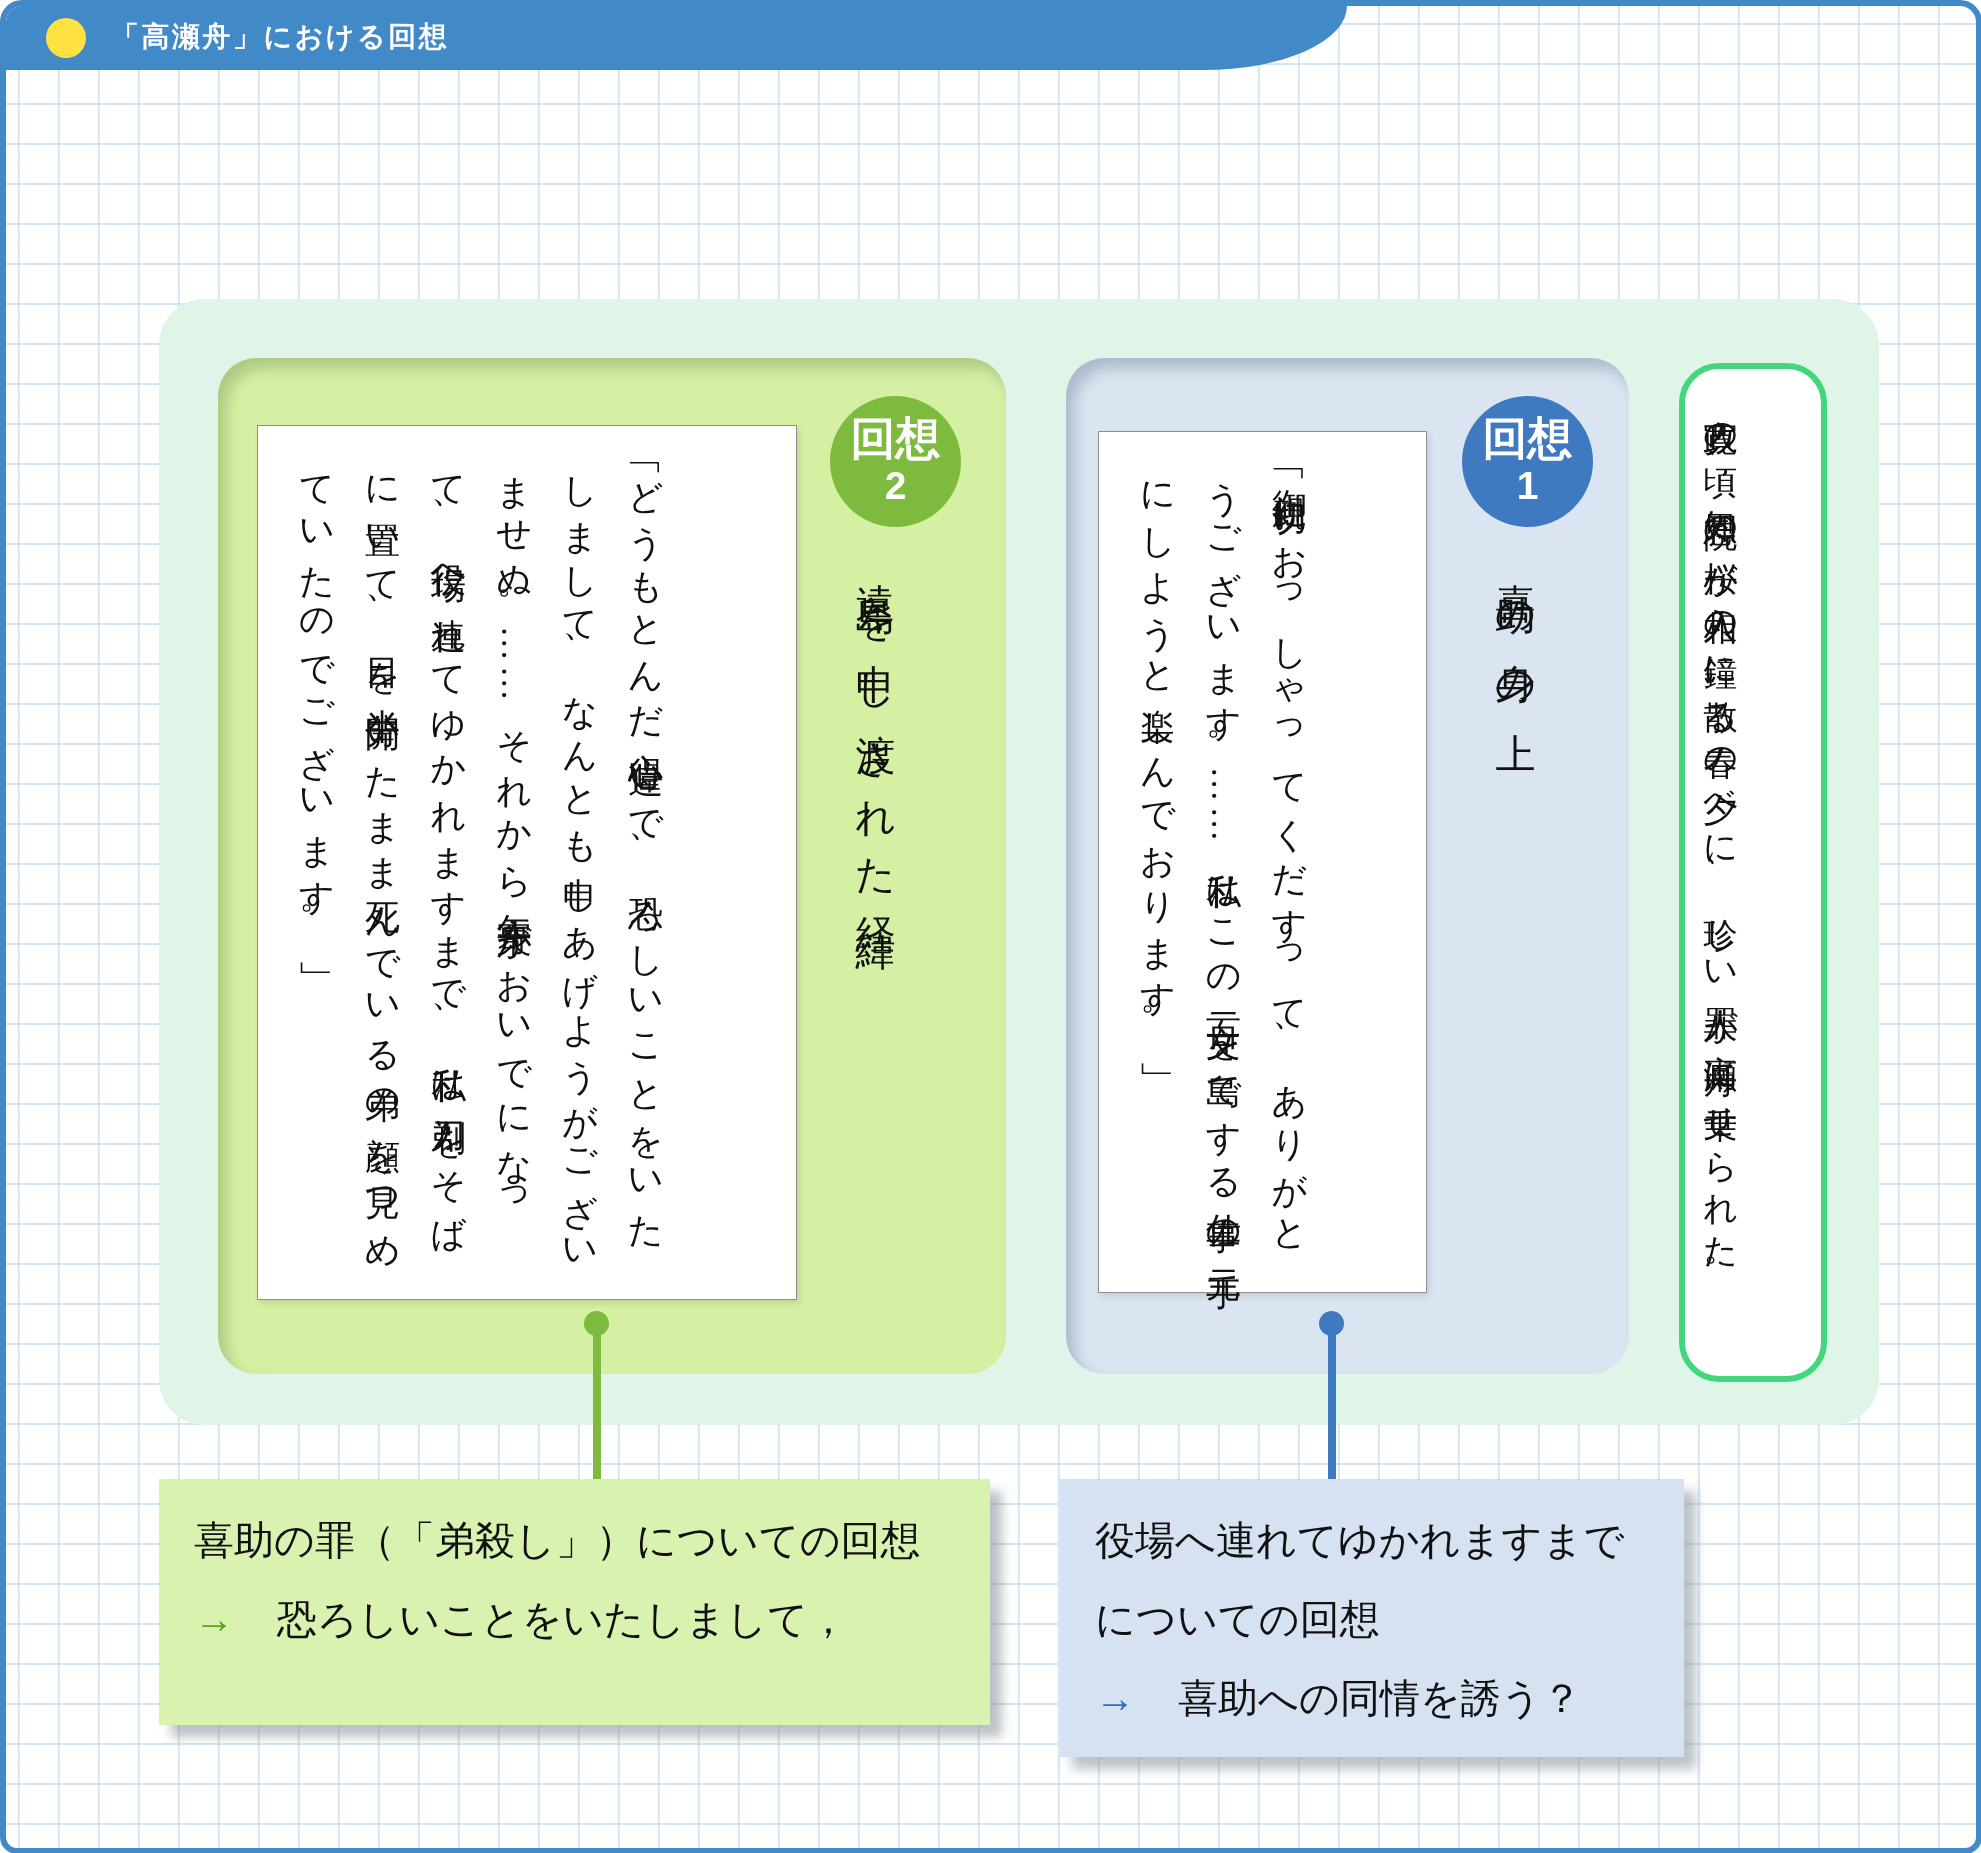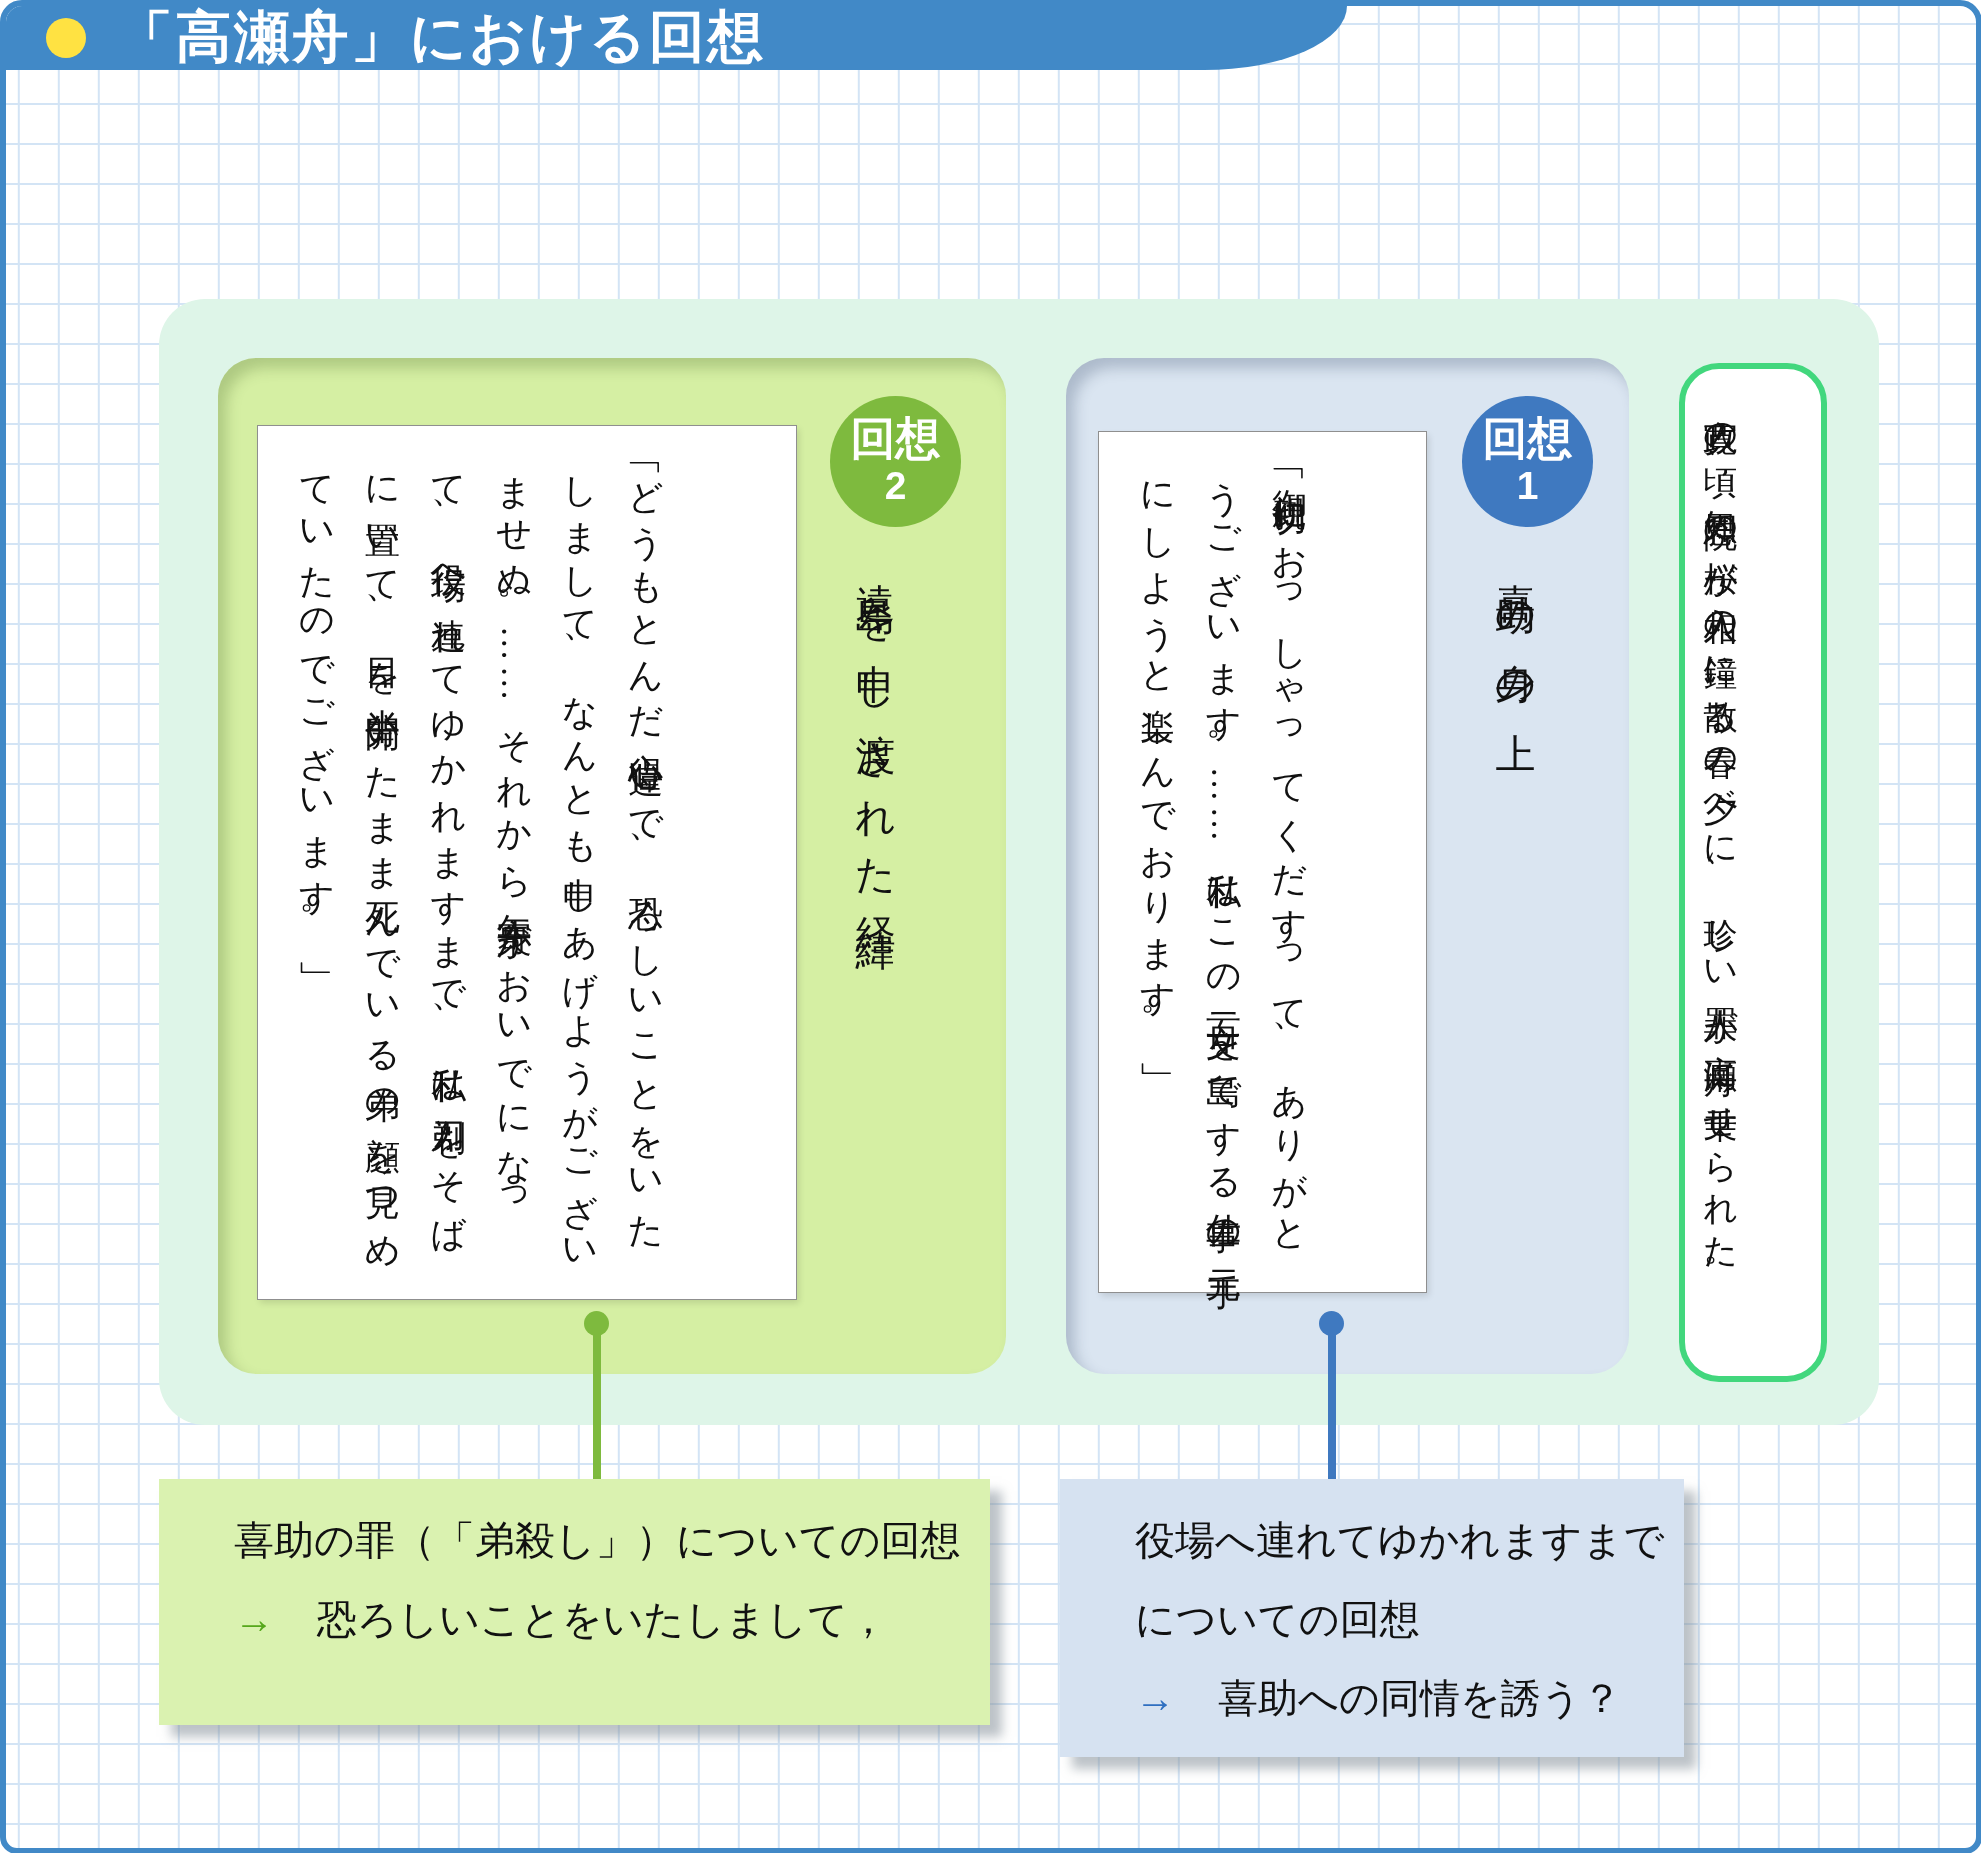--- a/index.html
+++ b/index.html
@@ -27,23 +27,23 @@
     width: 1341px; height: 64px;
     background: #4189c7;
     border-bottom-right-radius: 143px 64px;
   }
   .bullet {
     position: absolute; left: 40px; top: 11.8px;
     width: 40px; height: 40px; border-radius: 50%;
     background: #ffe242;
   }
   .header-title {
-    position: absolute; left: 111px; top: 0;
+    position: absolute; left: 105px; top: 0;
     height: 64px; line-height: 62px;
-    color: #ffffff; font-size: 56px; font-weight: bold;
+    color: #ffffff; font-size: 28px; font-weight: bold;
     letter-spacing: 2.5px; white-space: nowrap;
   }
 
   
   .story-arrow { position: absolute; left: 139px; top: 128px; width: 1741px; height: 150px; }
   .story-arrow svg { position: absolute; left: 0; top: 0; }
   .arrow-label {
     position: absolute; left: 0; top: 50%; width: 100%;
     transform: translateY(-52%);
     text-align: center; font-size: 44px; font-weight: bold; color: #111111;
@@ -125,21 +125,21 @@
   .dot-green  { left: 578px;  top: 1305px; background: #7eba3e; }
   .line-green { left: 587px;  top: 1316px; height: 160px; background: #7eba3e; }
   .dot-blue   { left: 1313px; top: 1305px; background: #3f79c0; }
   .line-blue  { left: 1322px; top: 1316px; height: 160px; background: #3f79c0; }
 
   
   .callout {
     position: absolute;
     box-shadow: 11.8px 11.8px 10px rgba(135, 145, 155, 0.55);
     padding-top: 22px;
-    font-size: 40px; color: #111111; padding-left: 40px;
+    font-size: 40px; color: #111111;
   }
   .callout-green { left: 153px;  top: 1473px; width: 831px; height: 246px; background: #daf2b0; }
   .callout-blue  { left: 1054px; top: 1473px; width: 624px; height: 278px; background: #d6e2f1; }
   .callout p { line-height: 79px; padding: 0 35px; white-space: nowrap; }
   .callout p.indent { padding-left: 118px; }
   .arrow-glyph { display: inline-block; width: 83px; font-weight: bold; }
   .callout-green .arrow-glyph { color: #56a71c; }
   .callout-blue  .arrow-glyph { color: #2f6fc0; }
 </style>
 </head>

